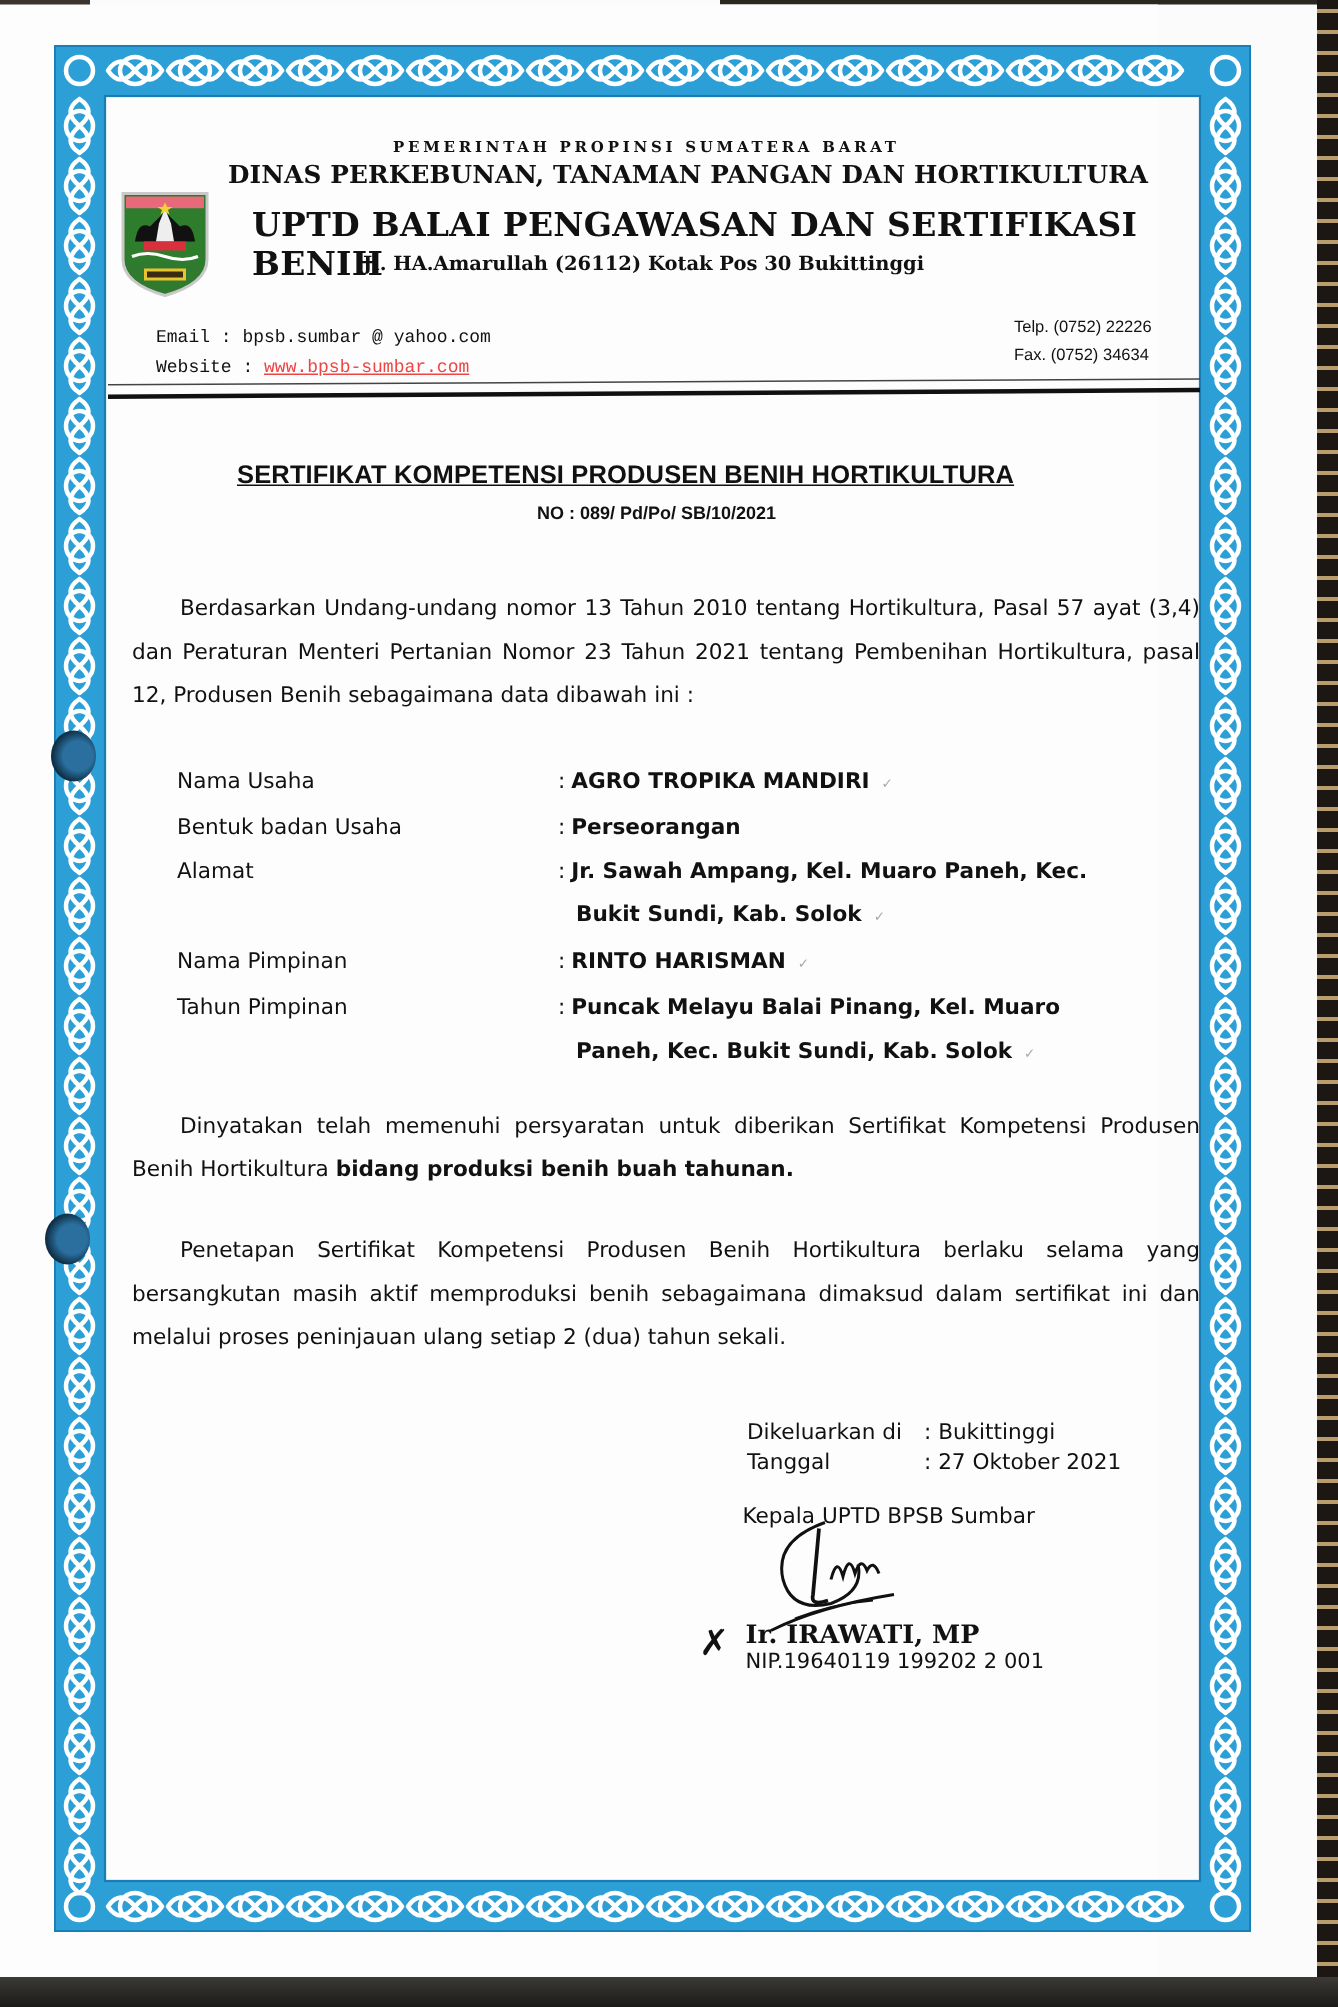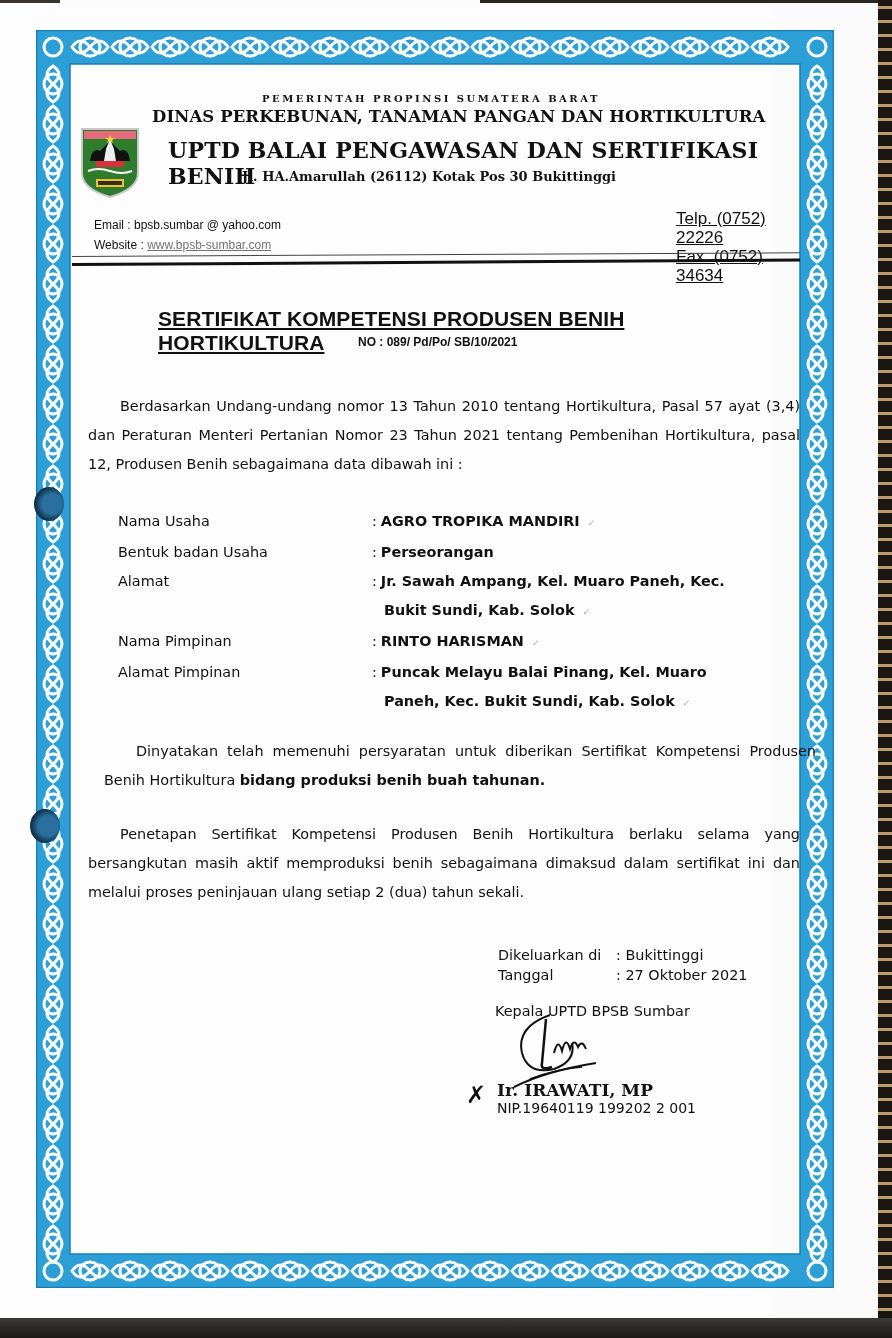--- a/index.html
+++ b/index.html
@@ -47,48 +47,48 @@
     font-size: 16.5px; font-weight: bold; letter-spacing: 0.1px; color: #111;
   }
   .agency-line {
     position: absolute; left: 168px; top: 134px; font-family: "DejaVu Serif", serif;
     font-size: 22px; font-weight: bold; color: #111; letter-spacing: 0.2px;
   }
   .address-line {
     position: absolute; left: 242px; top: 166px; font-family: "DejaVu Serif", serif;
     font-size: 13px; font-weight: bold; color: #111;
   }
-  .contact-left { position: absolute; left: 94px; top: 212px; font-size: 12px; line-height: 20px; color: #111; font-family: Liberation Sans, sans-serif; }
-  .contact-left .link { color: #737373; text-decoration: underline; }
-  .contact-right { position: absolute; left: 676px; top: 206px; font-size: 17px; line-height: 19px; color: #111; font-family: "Liberation Sans", sans-serif; text-decoration: underline; }
+  .contact-left { position: absolute; left: 104px; top: 212px; font-size: 12px; line-height: 20px; color: #111; font-family: Liberation Mono, monospace; }
+  .contact-left .link { color: #ef4444; text-decoration: underline; }
+  .contact-right { position: absolute; left: 676px; top: 206px; font-size: 11px; line-height: 19px; color: #111; font-family: "Liberation Sans", sans-serif; }
   .rule-thick {
     position: absolute; left: 72px; top: 260px; width: 728px; height: 3px; background: #111;
     transform: rotate(-0.35deg); transform-origin: left center;
   }
   .rule-thin {
     position: absolute; left: 72px; top: 253px; width: 728px; height: 1px; background: #444;
     transform: rotate(-0.3deg); transform-origin: left center;
   }
   
   .cert-title {
     position: absolute; left: 158px; top: 304px; font-family: "Liberation Sans", sans-serif;
-    font-size: 21px; font-weight: bold; text-decoration: underline; color: #111; letter-spacing: 0.1px;
+    font-size: 17px; font-weight: bold; text-decoration: underline; color: #111; letter-spacing: 0.1px;
   }
   .cert-number {
     position: absolute; left: 358px; top: 332px; font-family: "Liberation Sans", sans-serif;
     font-size: 12px; font-weight: bold; color: #111;
   }
   
   .para {
     position: absolute; left: 88px; width: 712px; font-family: "DejaVu Sans", sans-serif;
     font-size: 14.4px; line-height: 29px; text-align: justify; color: #111;
     text-indent: 32px;
   }
   .p1 { top: 389px; }
-  .p2 { top: 734px; margin-left: 16px; }
+  .p2 { top: 734px; }
   .p3 { top: 817px; }
   .para b { font-weight: bold; }
   
   .details { position: absolute; left: 118px; top: 504px; width: 690px; }
   .row { position: relative; font-size: 14.4px; line-height: 29px; }
   .row .label { position: absolute; left: 0; width: 240px; font-family: "DejaVu Sans", sans-serif; }
   .row .value { margin-left: 254px; display: block; font-weight: bold; font-family: "DejaVu Sans", sans-serif; }
   .row .value .colon { font-weight: normal; margin-right: 4px; }
   .row .cont { padding-left: 12px; }
   .tick { color: #aaa; font-size: 9px; margin-left: 8px; font-weight: normal; }
@@ -560,21 +560,21 @@
     <div class="row">
       <span class="label">Alamat</span>
       <span class="value"><span class="colon">:</span><span>Jr. Sawah Ampang,  Kel. Muaro Paneh, Kec.</span></span>
       <span class="value cont"><span>Bukit Sundi, Kab. Solok</span><span class="tick">✓</span></span>
     </div>
     <div class="row">
       <span class="label">Nama Pimpinan</span>
       <span class="value"><span class="colon">:</span><span>RINTO  HARISMAN</span><span class="tick">✓</span></span>
     </div>
     <div class="row">
-      <span class="label">Alamat Pimpinan</span>
+      <span class="label">Tahun Pimpinan</span>
       <span class="value"><span class="colon">:</span><span>Puncak Melayu Balai Pinang, Kel. Muaro</span></span>
       <span class="value cont"><span>Paneh, Kec. Bukit Sundi, Kab. Solok</span><span class="tick">✓</span></span>
     </div>
   </div>
 
   <div class="para p2"><span>Dinyatakan telah memenuhi persyaratan untuk diberikan Sertifikat Kompetensi Produsen Benih Hortikultura </span><b>bidang produksi benih buah tahunan.</b></div>
 
   <div class="para p3">Penetapan Sertifikat Kompetensi Produsen Benih Hortikultura berlaku selama yang bersangkutan masih aktif memproduksi benih sebagaimana dimaksud dalam sertifikat ini dan melalui proses peninjauan ulang setiap 2 (dua) tahun sekali.</div>
 
   <div class="issued">

